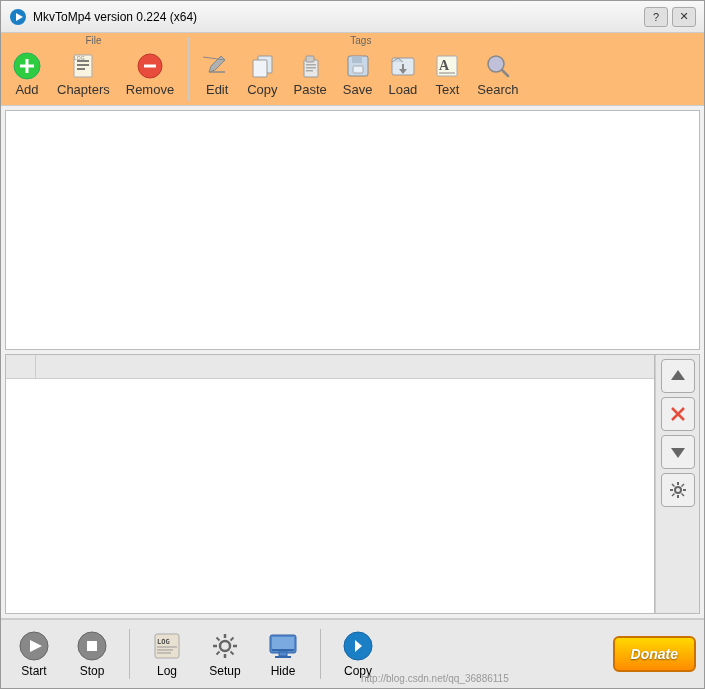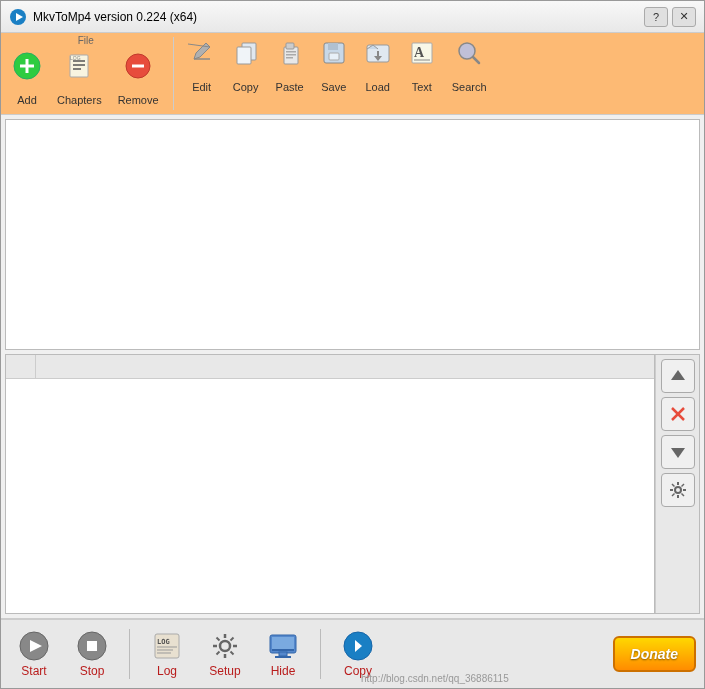--- a/index.html
+++ b/index.html
@@ -98,23 +98,22 @@
     }
     .tb-btn .icon {
       width: 28px;
       height: 28px;
       display: flex;
       align-items: center;
       justify-content: center;
       margin-bottom: 2px;
     }
     .tb-btn .label {
-      font-size: 11px;
+      font-size: 13px;
       color: #333;
-      margin-top: 12px;
     }
 
     
     .main-content {
       flex: 1;
       display: flex;
       flex-direction: column;
       overflow: hidden;
       padding: 4px;
       gap: 4px;
@@ -213,21 +212,21 @@
     }
     .bottom-btn .icon {
       width: 32px;
       height: 32px;
       display: flex;
       align-items: center;
       justify-content: center;
     }
     .bottom-btn .label {
       font-size: 12px;
-      color: #b91c1c;
+      color: #000000;
       margin-top: 2px;
     }
     .bottom-sep {
       width: 1px;
       height: 50px;
       background: #bbb;
       margin: 0 4px;
     }
     .bottom-right {
       margin-left: auto;
@@ -320,20 +319,21 @@
             </svg>
           </div>
           <span class="label">Remove</span>
         </div>
       </div>
     </div>
 
     <div class="toolbar-divider"></div>
 
     <div class="toolbar-section">
+      <div class="toolbar-section-label">Tags</div>
       <div class="toolbar-buttons">
 
         <div class="tb-btn">
           <div class="icon">
             <svg width="28" height="28" viewBox="0 0 28 28">
               <polygon points="6,20 8,14 18,4 22,8 12,18" fill="#b0b0b0" stroke="#888" stroke-width="1"></polygon>
               <line x1="6" y1="20" x2="22" y2="20" stroke="#888" stroke-width="1.5"></line>
               <line x1="15,5" y1="5" x2="22" y2="8" stroke="#888" stroke-width="1"></line>
             </svg>
           </div>

